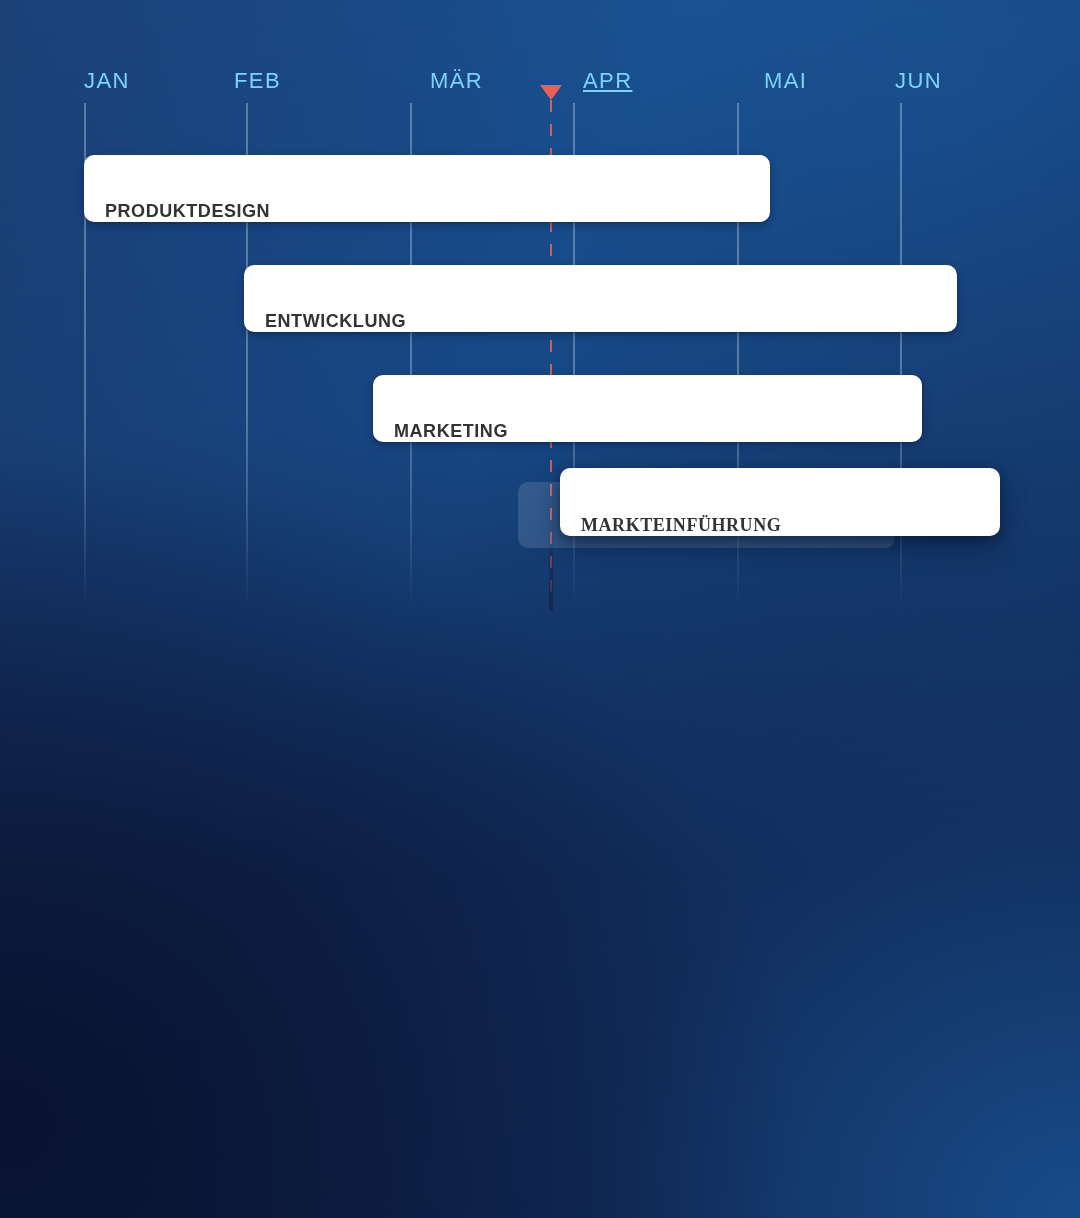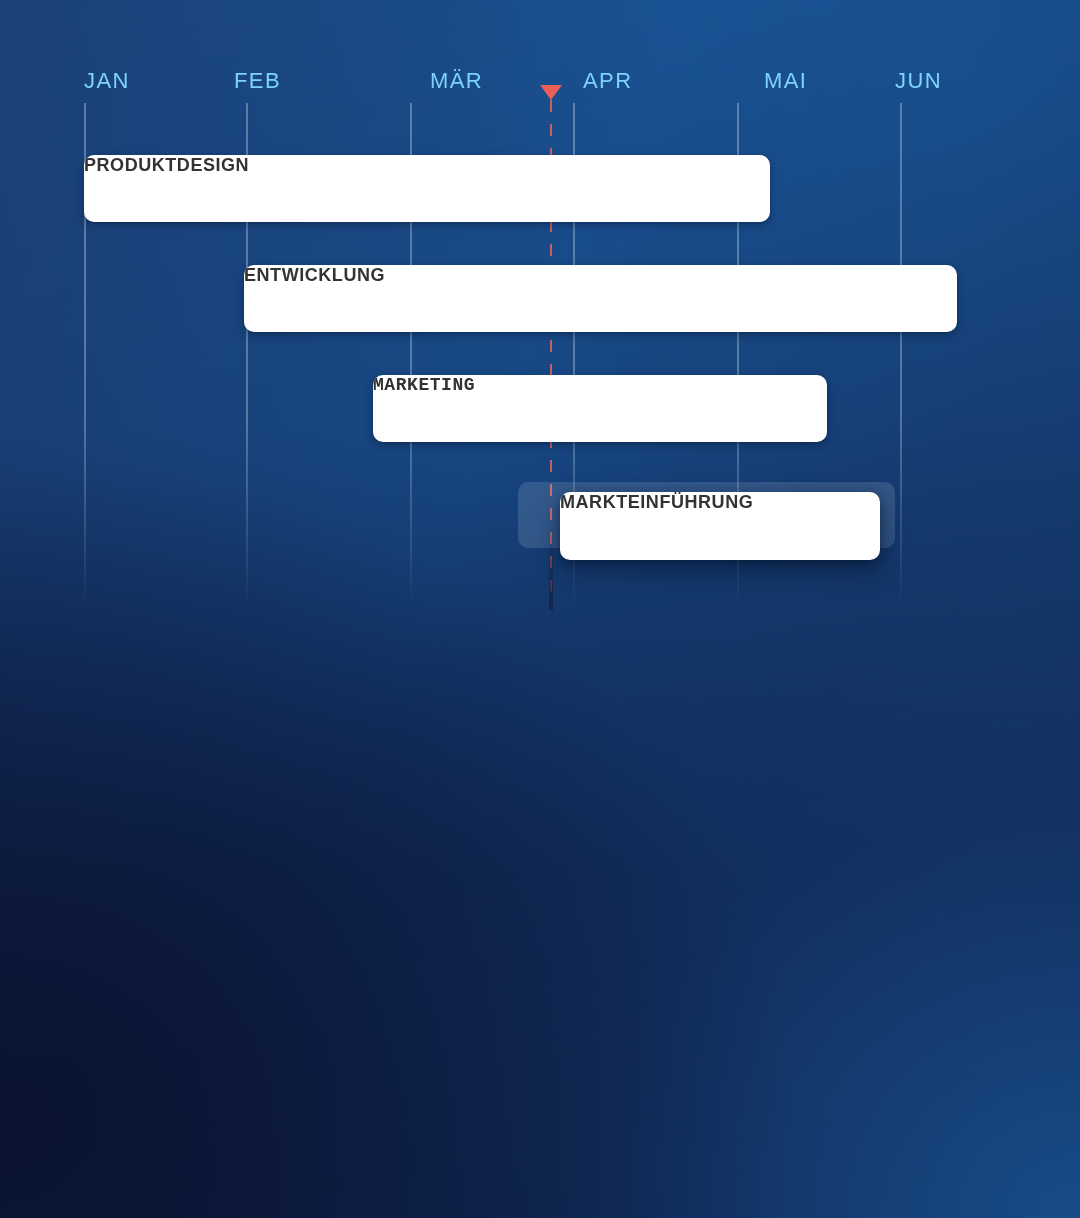--- a/index.html
+++ b/index.html
@@ -109,22 +109,23 @@
     border-top: 15px solid #ea5f57;
   }
 
   
   .task-bar {
     position: absolute;
     border-radius: 10px;
     background: #ffffff;
     box-shadow: 0 3px 9px rgba(6,16,40,0.34), 0 1px 2px rgba(6,16,40,0.22);
     display: flex;
-    align-items: flex-start;
+    align-items: flex-end;
     box-sizing: border-box;
+    padding-left: 21px;
     overflow: hidden;
   }
   .task-bar .task-label {
     font-size: 18px;
     font-weight: bold;
     letter-spacing: 0.55px;
     color: #333333;
     white-space: nowrap;
   }
 
@@ -159,41 +160,41 @@
         <div class="gridline" style="left: 410px;"></div>
         <div class="gridline" style="left: 573px;"></div>
         <div class="gridline" style="left: 737px;"></div>
         <div class="gridline" style="left: 900px;"></div>
       </div>
 
     <div id="months-layer">
         <div class="month-label" style="left: 84px;">JAN</div>
         <div class="month-label" style="left: 234px;">FEB</div>
         <div class="month-label" style="left: 394px; margin-left: 36px;">MÄR</div>
-        <div class="month-label" style="left: 583px;">APR</div>
+        <div class="month-label" style="left: 583px; text-decoration: underline;">APR</div>
         <div class="month-label" style="left: 764px;">MAI</div>
         <div class="month-label" style="left: 895px;">JUN</div>
       </div>
 
     <div id="today-layer">
         <div class="today-line" style="left: 550px;"></div>
         <div class="today-line-fade" style="left: 549px; width: 4px;"></div>
         <div class="today-arrow" style="left: 540px;"></div>
       </div>
 
     <div id="tasks-layer">
         <div class="task-bar" style="left: 84px; top: 155px; width: 686px; height: 67px;">
           <span class="task-label">PRODUKTDESIGN</span>
         </div>
         <div class="task-bar" style="left: 244px; top: 265px; width: 713px; height: 67px;">
           <span class="task-label">ENTWICKLUNG</span>
         </div>
-        <div class="task-bar" style="left: 373px; top: 375px; width: 454px; height: 67px; font-family: Liberation Mono, monospace;">
+        <div class="task-bar" style="left: 373px; top: 375px; width: 549px; height: 67px;">
           <span class="task-label">MARKETING</span>
         </div>
         <div class="task-ghost" style="left: 518px; top: 482px; width: 377px; height: 66px;"></div>
-        <div class="task-bar dragging" style="left: 560px; top: 492px; width: 320px; height: 68px;">
+        <div class="task-bar dragging" style="left: 560px; top: 468px; width: 440px; height: 68px; font-family: Liberation Serif, serif;">
           <span class="task-label">MARKTEINFÜHRUNG</span>
         </div>
       </div>
 
   </div>
 </div>
 
 </body></html>

